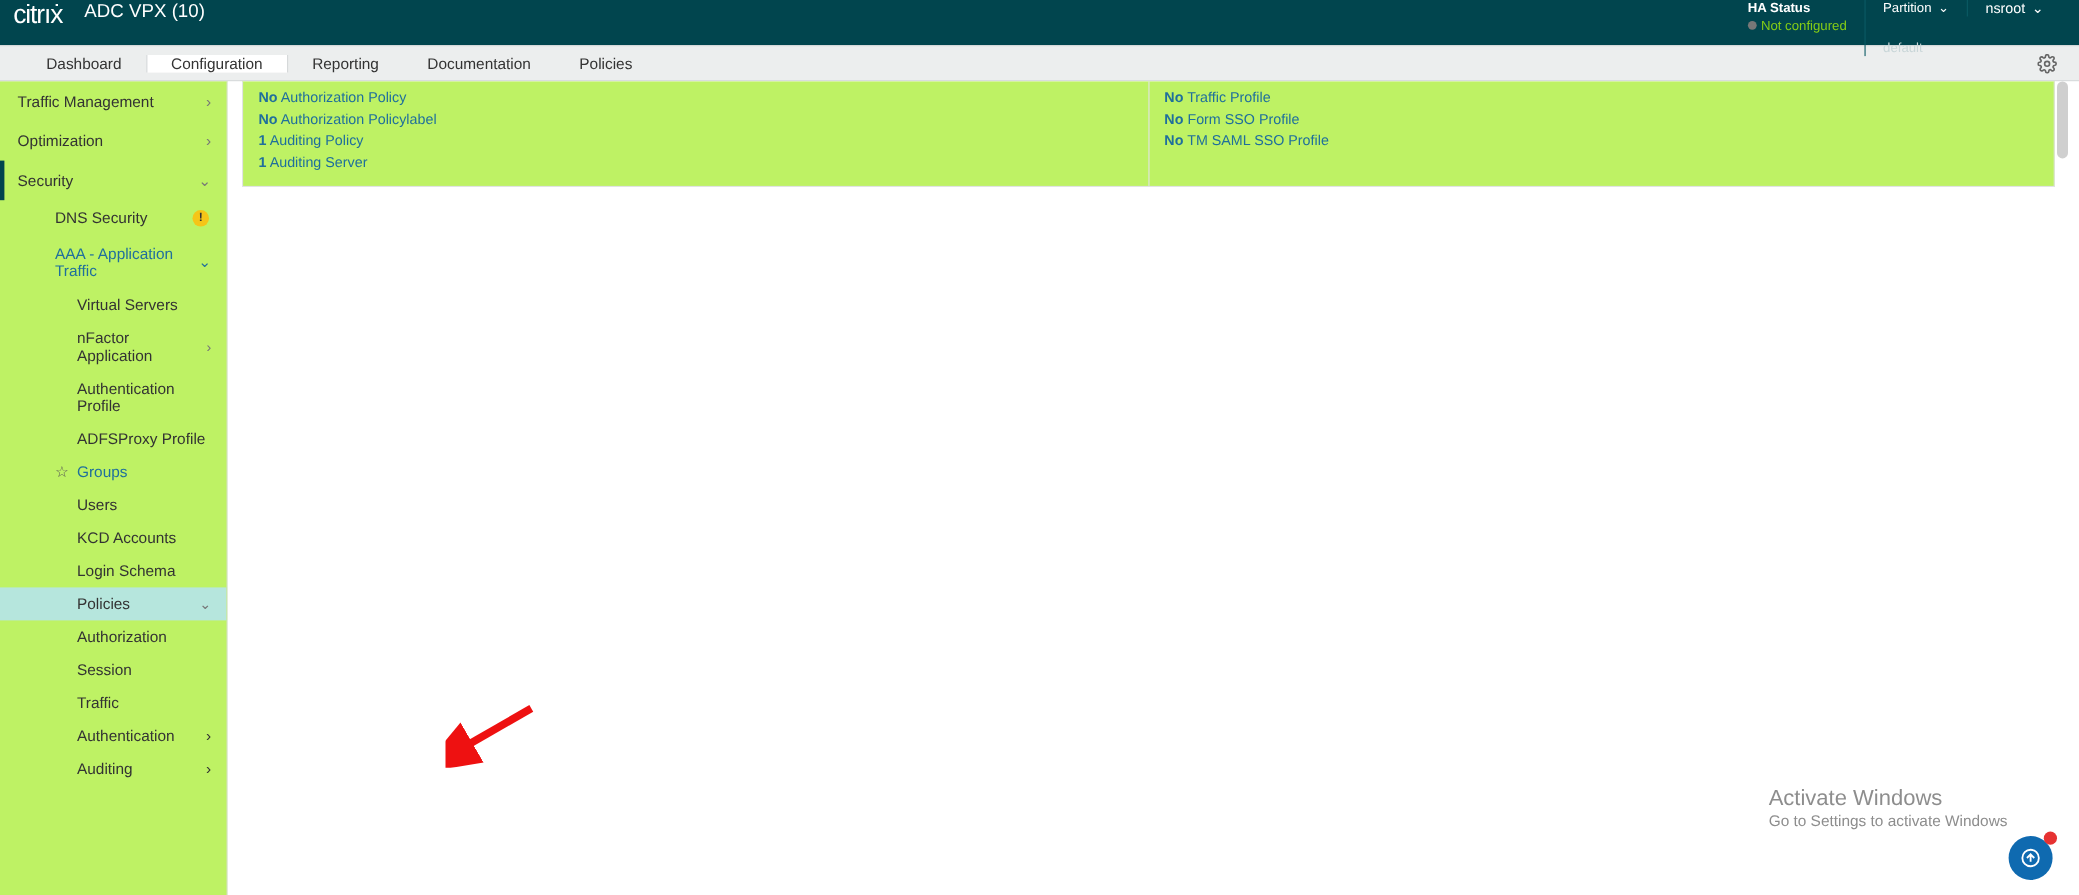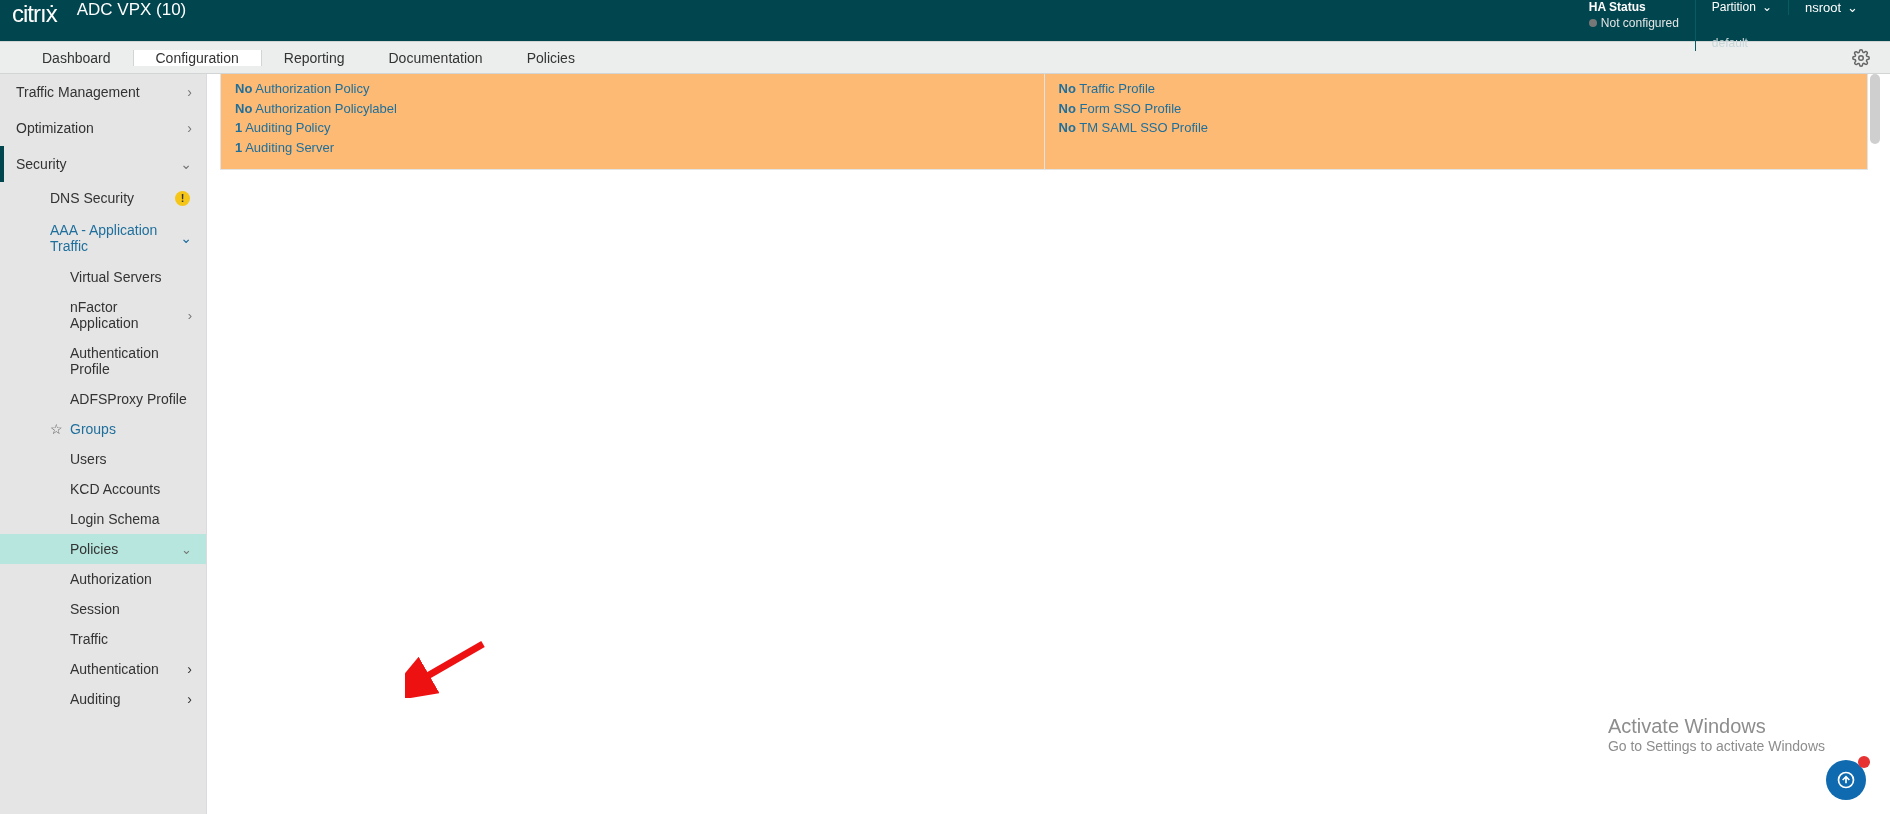--- a/index.html
+++ b/index.html
@@ -17,21 +17,21 @@
 .brand-logo {
   font-size: 24px;
   font-weight: 400;
   letter-spacing: -1px;
   margin-right: 20px;
 }
 .product-name { font-size: 17px; font-weight: 400; }
 .top-spacer { flex: 1; }
 .ha-block { font-size: 12px; padding: 0 16px; line-height: 1.3; }
 .ha-title { font-weight: 700; }
-.ha-sub { color: #e5e5e5; }
+.ha-sub { color: #84cc16; }
 .ha-dot { display:inline-block; width:8px; height:8px; border-radius:50%; background:#777; margin-right:4px; vertical-align:middle; }
 .partition-block { font-size: 12px; padding: 0 16px; border-left: 1px solid #0a5a64; line-height: 1.3; }
 .partition-block .p-title { }
 .partition-block .p-sub { color: #c9d6d8; margin-top: 20px; }
 .user-block { font-size: 13px; padding: 0 16px; border-left: 1px solid #0a5a64; }
 .chev-down { display:inline-block; margin-left:6px; }
 
 
 .tab-strip {
   height: 33px;
@@ -55,21 +55,21 @@
   border-left: 1px solid #d2d5d6;
   border-right: 1px solid #d2d5d6;
 }
 .tab-strip-spacer { flex:1; }
 .gear-btn { display:flex; align-items:center; padding: 0 20px; color:#555; cursor:pointer; }
 
 
 .layout { display:flex; height: calc(814px - 41px - 33px); }
 .sidebar {
   width: 207px;
-  background: #e5e5e5;
+  background: #bef264;
   border-right: 1px solid #d9dbdc;
   position: relative;
   overflow-y: auto;
   font-size: 14px;
   color: #333;
 }
 .sidebar::-webkit-scrollbar { width: 0; }
 
 .side-item {
   display: flex;
@@ -99,21 +99,21 @@
   font-size:11px; font-weight:700; color:#333; position:absolute; right:16px;
 }
 .star { position:absolute; left:50px; color:#555; font-size:14px; }
 .star-row { padding-left:70px; }
 
 
 .main { flex:1; position:relative; background:#fff; }
 .content-box {
   position:absolute; left:13px; top:0; right:22px;
   border:1px solid #e1e3e4; border-top:none;
-  background:#fdba74;
+  background:#bef264;
   display:flex;
 }
 .col-left { flex:1; border-right:1px solid #e1e3e4; padding: 5px 0 12px 14px; }
 .col-right { flex:1; padding: 5px 0 12px 14px; }
 .link-line { font-size:13px; color:#1f6f9c; line-height:1.5; }
 .link-line .pre { font-weight:700; }
 
 
 .main-scrollbar {
   position:absolute; right:10px; top:0; width:10px; height:70px;

